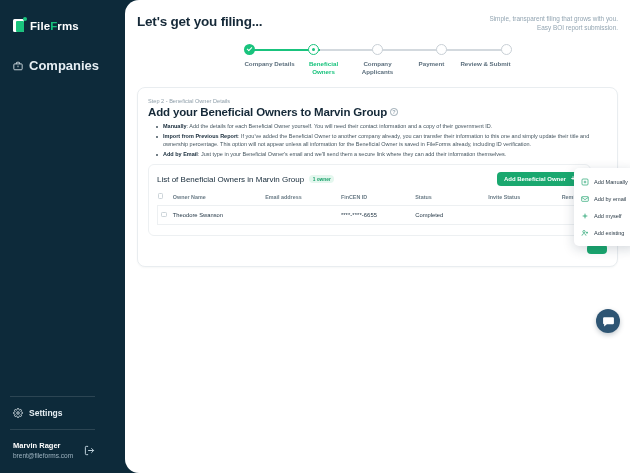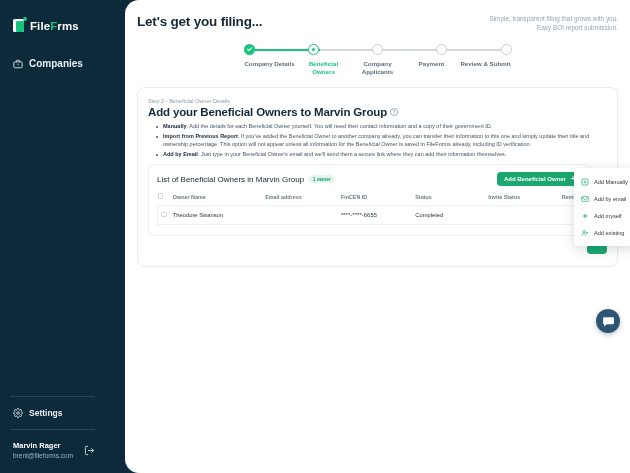--- a/index.html
+++ b/index.html
@@ -34,21 +34,21 @@
     position: absolute; right: -1px; top: -1px; width: 4px; height: 4px;
     background: #19c37d; border-radius: 50%;
   }
   .brand-text { color: #fff; font-size: 11.5px; font-weight: 700; letter-spacing: .1px; }
   .brand-text .o { color: #19c37d; }
 
   .nav { margin-top: 20px; }
   .nav-item {
     display: flex; align-items: center; gap: 6px;
     padding: 5px 0 5px 13px; cursor: pointer;
-    color: #e6eef3; font-size: 10px; font-weight: 600;
+    color: #e6eef3; font-size: 13px; font-weight: 600;
   }
   .nav-icon { width: 10px; height: 10px; display: block; flex: 0 0 10px; }
   .spacer { flex: 1 1 auto; }
   .side-div { height: 1px; background: rgba(255,255,255,.13); margin: 0 10px; }
   .settings-row {
     display: flex; align-items: flex-end; gap: 6px;
     padding: 11px 8px 11px 13px; cursor: pointer;
     color: #e6eef3; font-size: 8.5px; font-weight: 600;
   }
   .user-row {

